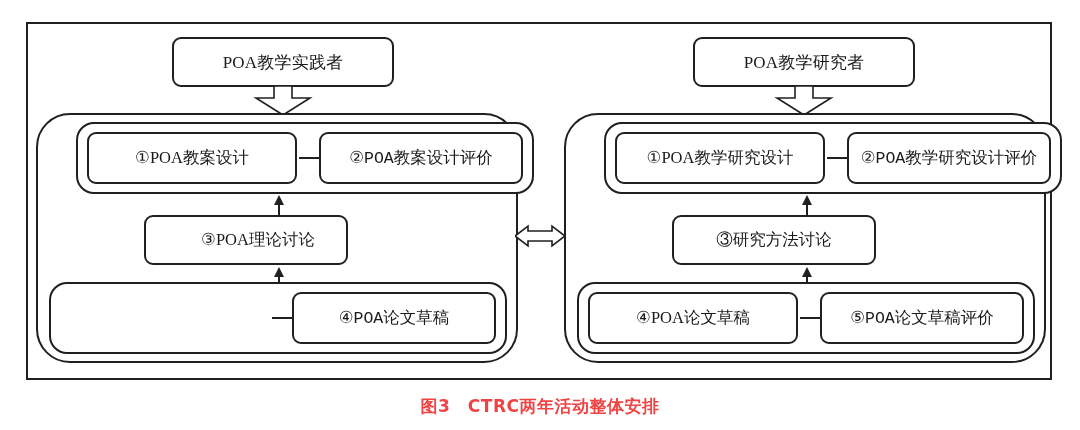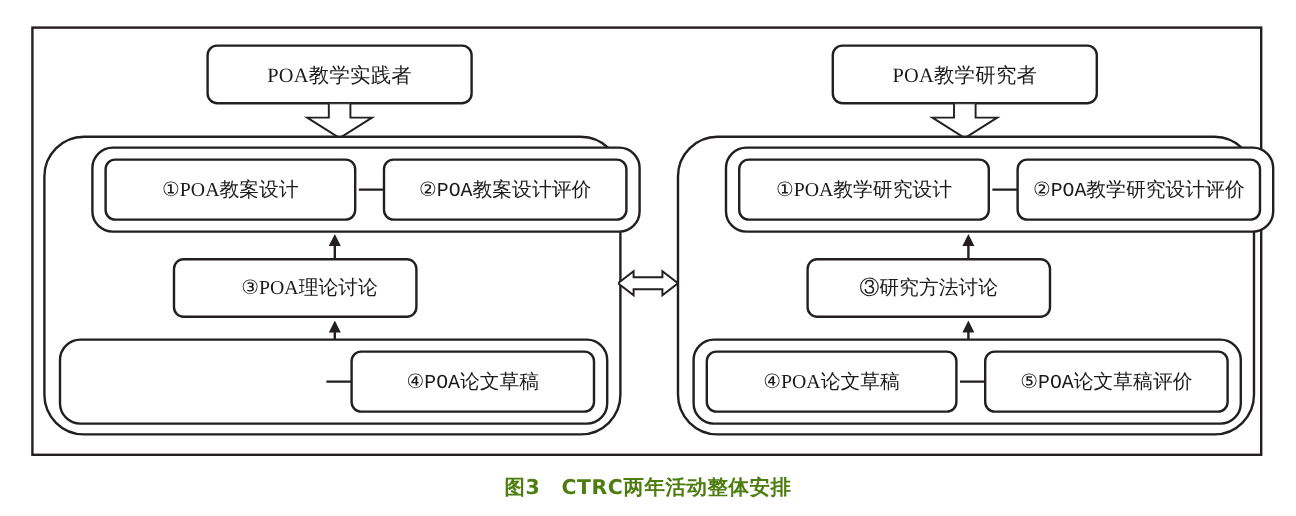--- a/index.html
+++ b/index.html
@@ -155,21 +155,21 @@
   
   #caption {
     position: absolute;
     left: 0;
     top: 395px;
     width: 1080px;
     text-align: center;
     font-family: "DejaVu Sans", "Liberation Sans", sans-serif;
     font-size: 17px;
     font-weight: 700;
-    color: #4d7c0f;
+    color: #ef4444;
     letter-spacing: 0.5px;
   }
 </style>
 </head>
 <body>
 
 <div id="figure-root">
 
   <div class="outer-frame"></div>
 

